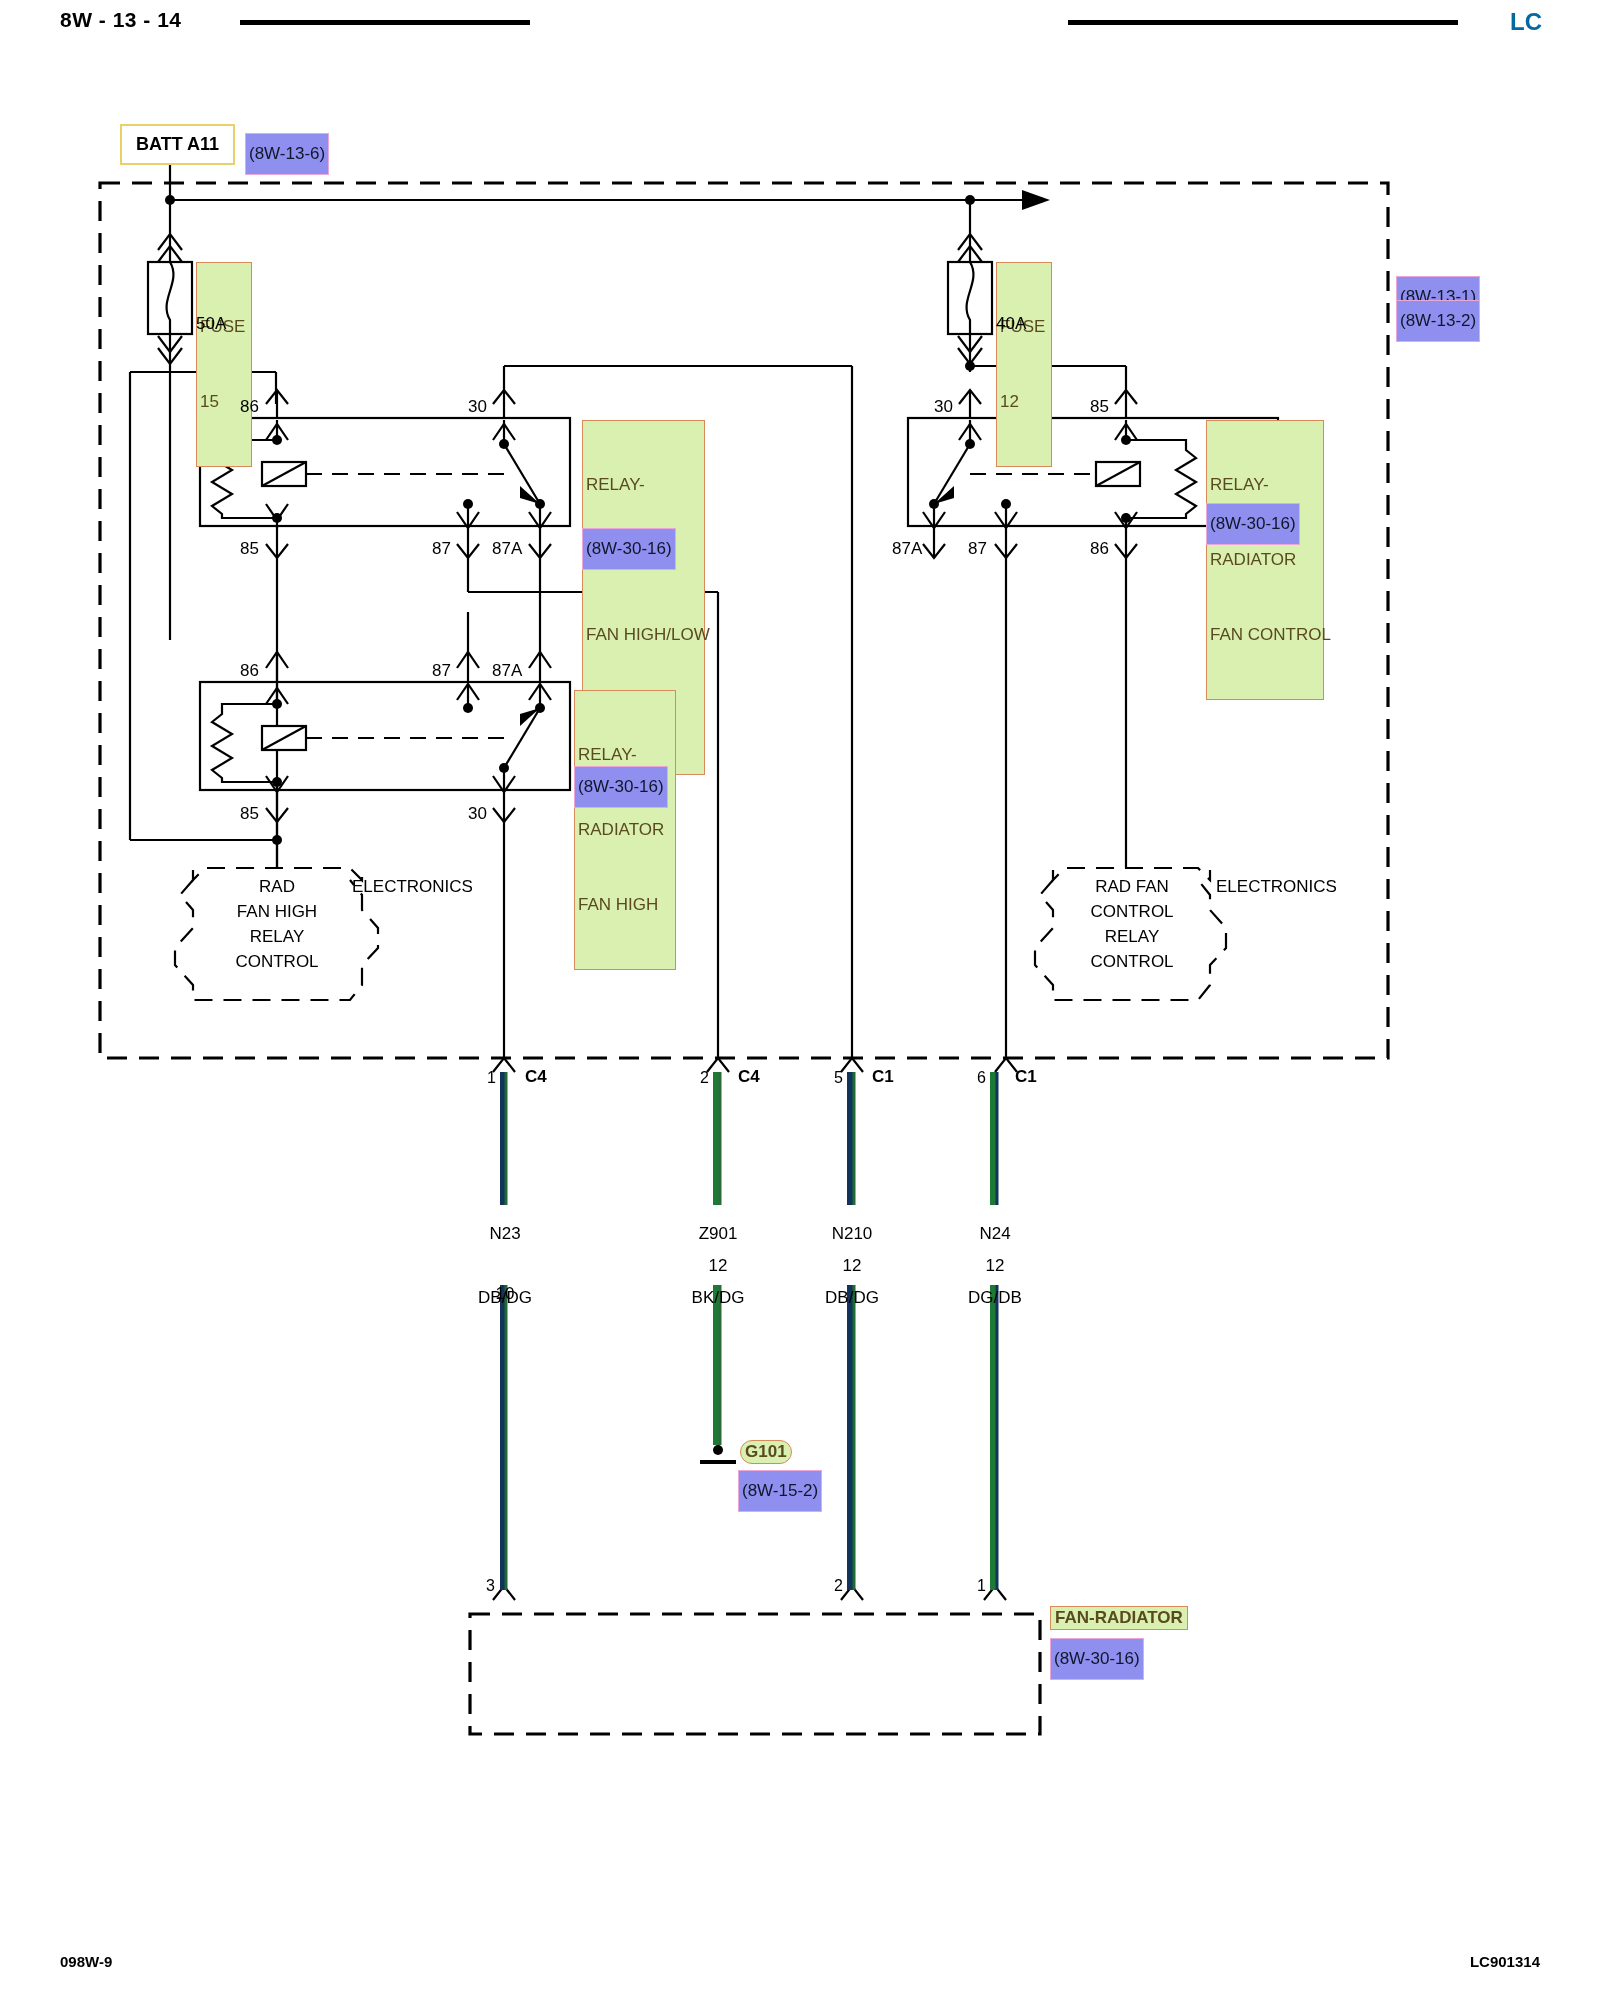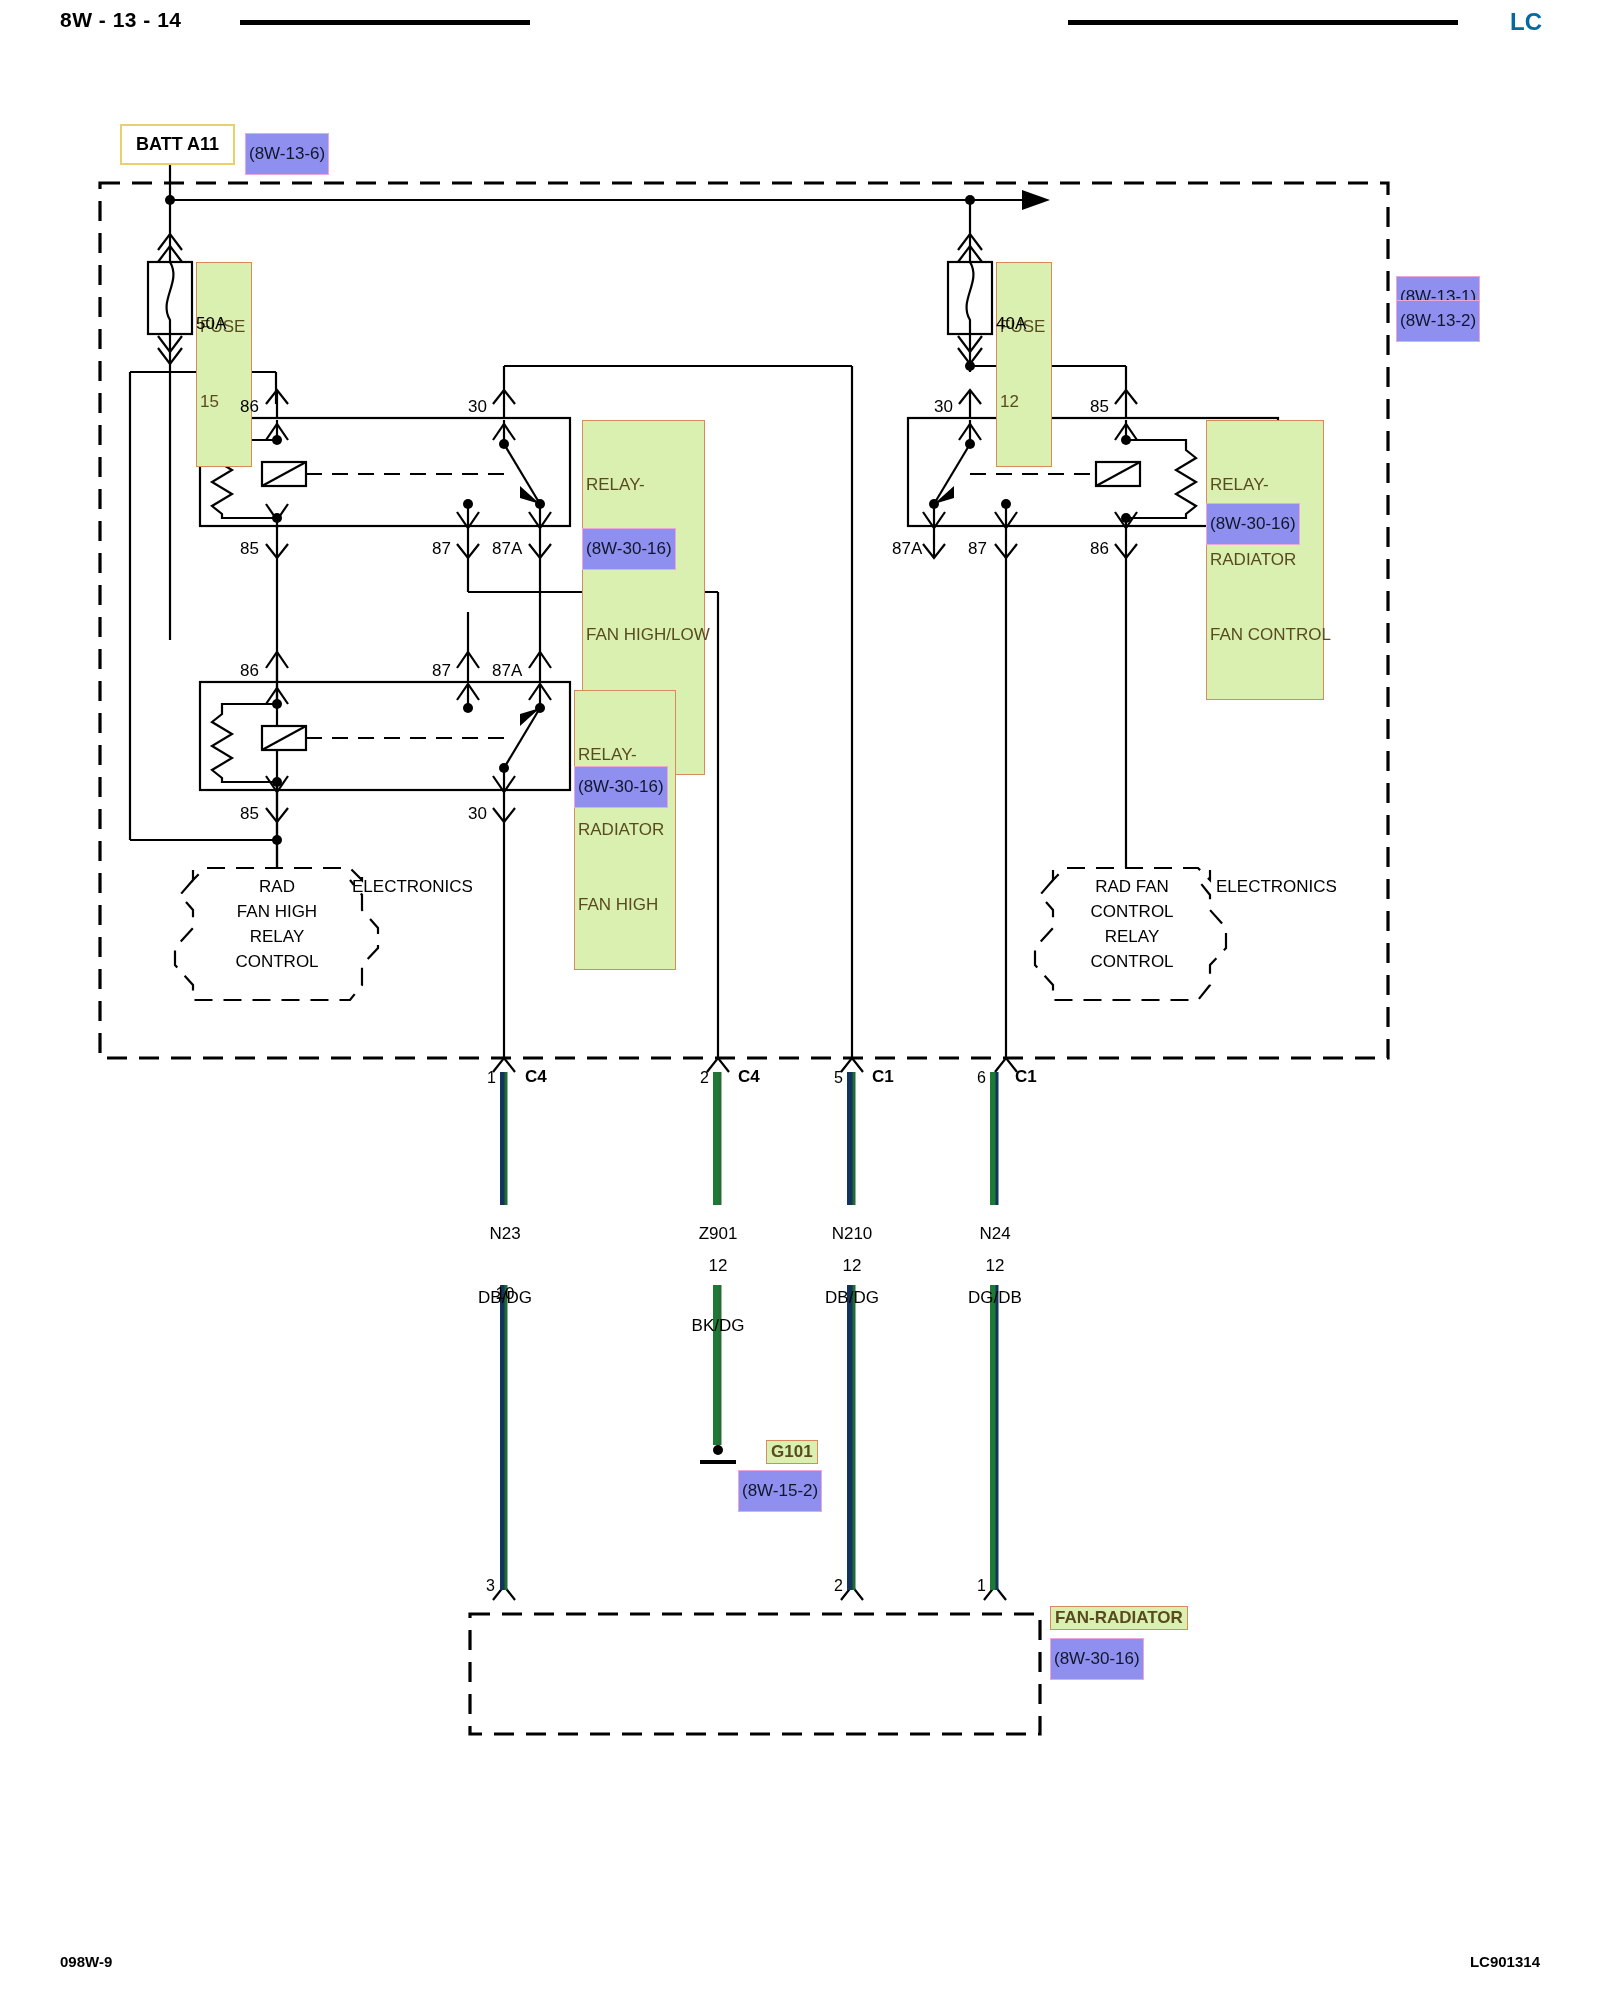--- a/index.html
+++ b/index.html
@@ -457,35 +457,35 @@
   <div class="lbl sm" style="left:487px; top:1070px;">1</div>
   <div class="lbl bold" style="left:525px; top:1068px;">C4</div>
   <div class="lbl" style="left:455px; top:1225px; width:100px; text-align:center;">N23</div>
   <div class="lbl" style="left:455px; top:1257px; width:100px; text-align:center;margin-top:28px;">10</div>
   <div class="lbl" style="left:455px; top:1289px; width:100px; text-align:center;">DB/DG</div>
 
   <div class="lbl sm" style="left:700px; top:1070px;">2</div>
   <div class="lbl bold" style="left:738px; top:1068px;">C4</div>
   <div class="lbl" style="left:668px; top:1225px; width:100px; text-align:center;">Z901</div>
   <div class="lbl" style="left:668px; top:1257px; width:100px; text-align:center;">12</div>
-  <div class="lbl" style="left:668px; top:1289px; width:100px; text-align:center;margin-top:28px;">BK/DG</div>
+  <div class="lbl" style="left:668px; top:1289px; width:100px; text-align:center;">BK/DG</div>
 
   <div class="lbl sm" style="left:834px; top:1070px;">5</div>
   <div class="lbl bold" style="left:872px; top:1068px;">C1</div>
   <div class="lbl" style="left:802px; top:1225px; width:100px; text-align:center;">N210</div>
   <div class="lbl" style="left:802px; top:1257px; width:100px; text-align:center;">12</div>
   <div class="lbl" style="left:802px; top:1289px; width:100px; text-align:center;">DB/DG</div>
 
   <div class="lbl sm" style="left:977px; top:1070px;">6</div>
   <div class="lbl bold" style="left:1015px; top:1068px;">C1</div>
   <div class="lbl" style="left:945px; top:1225px; width:100px; text-align:center;">N24</div>
   <div class="lbl" style="left:945px; top:1257px; width:100px; text-align:center;">12</div>
   <div class="lbl" style="left:945px; top:1289px; width:100px; text-align:center;">DG/DB</div>
 
-  <div class="gtag" style="left:766px; top:1440px;">G101</div>
+  <div class="gtag" style="left:740px; top:1440px;border-radius:12px;">G101</div>
   <div class="ref" style="left:738px; top:1470px;">(8W-15-2)</div>
 
   <div class="lbl sm" style="left:486px; top:1578px;">3</div>
   <div class="lbl sm" style="left:834px; top:1578px;">2</div>
   <div class="lbl sm" style="left:977px; top:1578px;">1</div>
 
   <div class="gtag" style="left:1050px; top:1606px;">FAN-RADIATOR</div>
   <div class="ref" style="left:1050px; top:1638px;">(8W-30-16)</div>
 
   <div class="ftr-left">098W-9</div>

